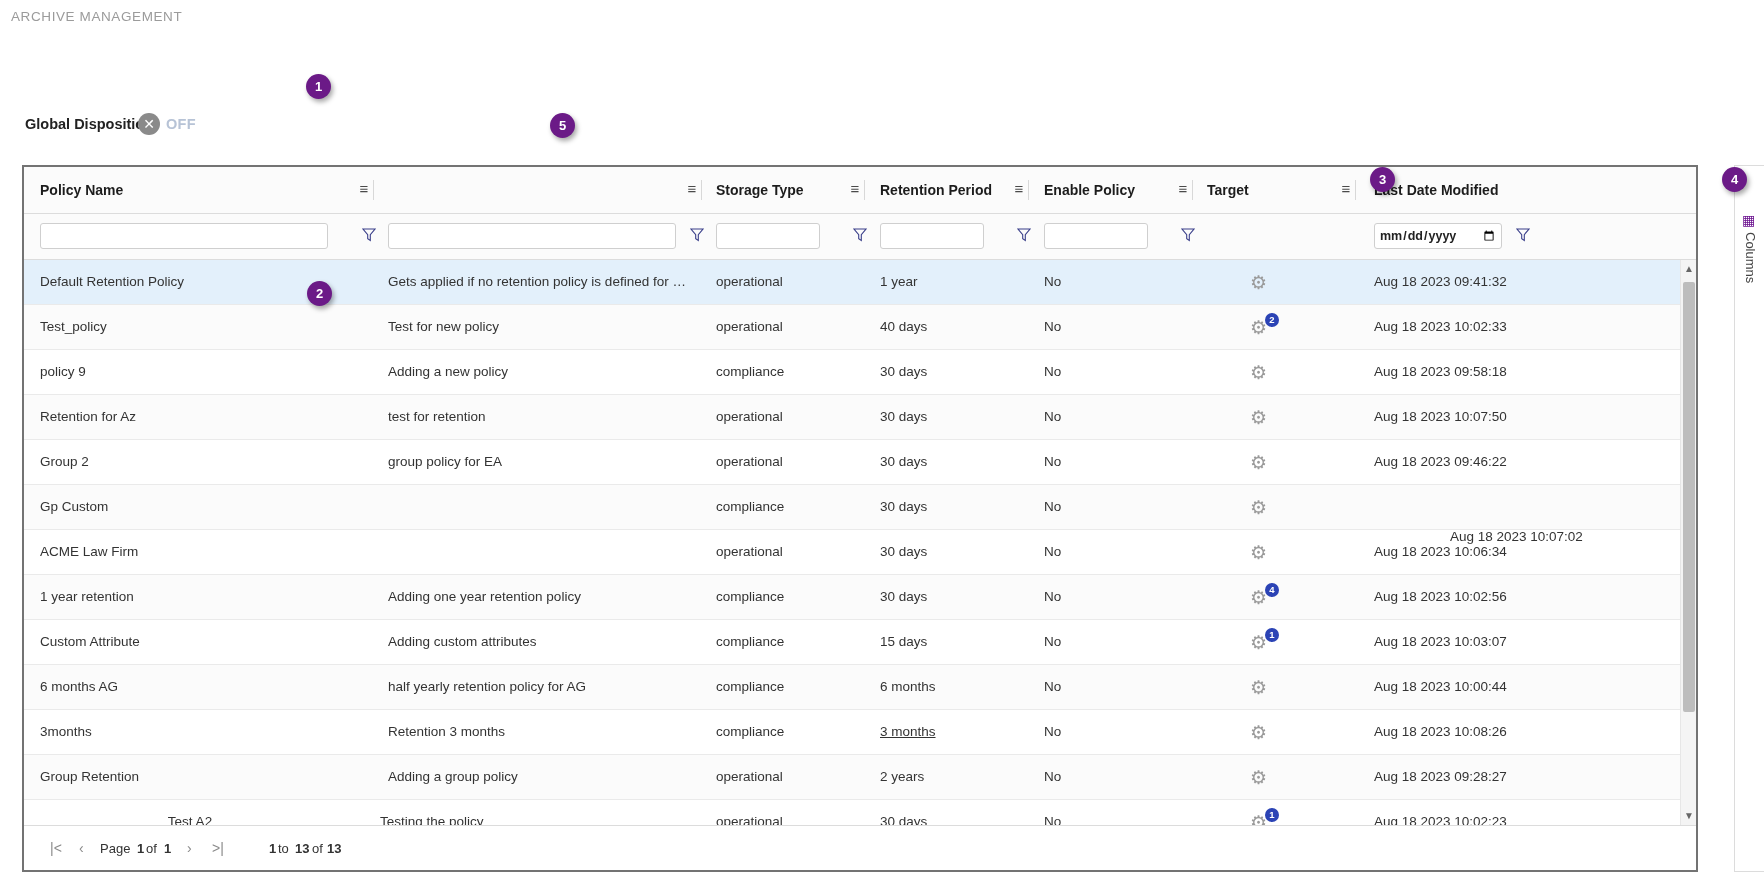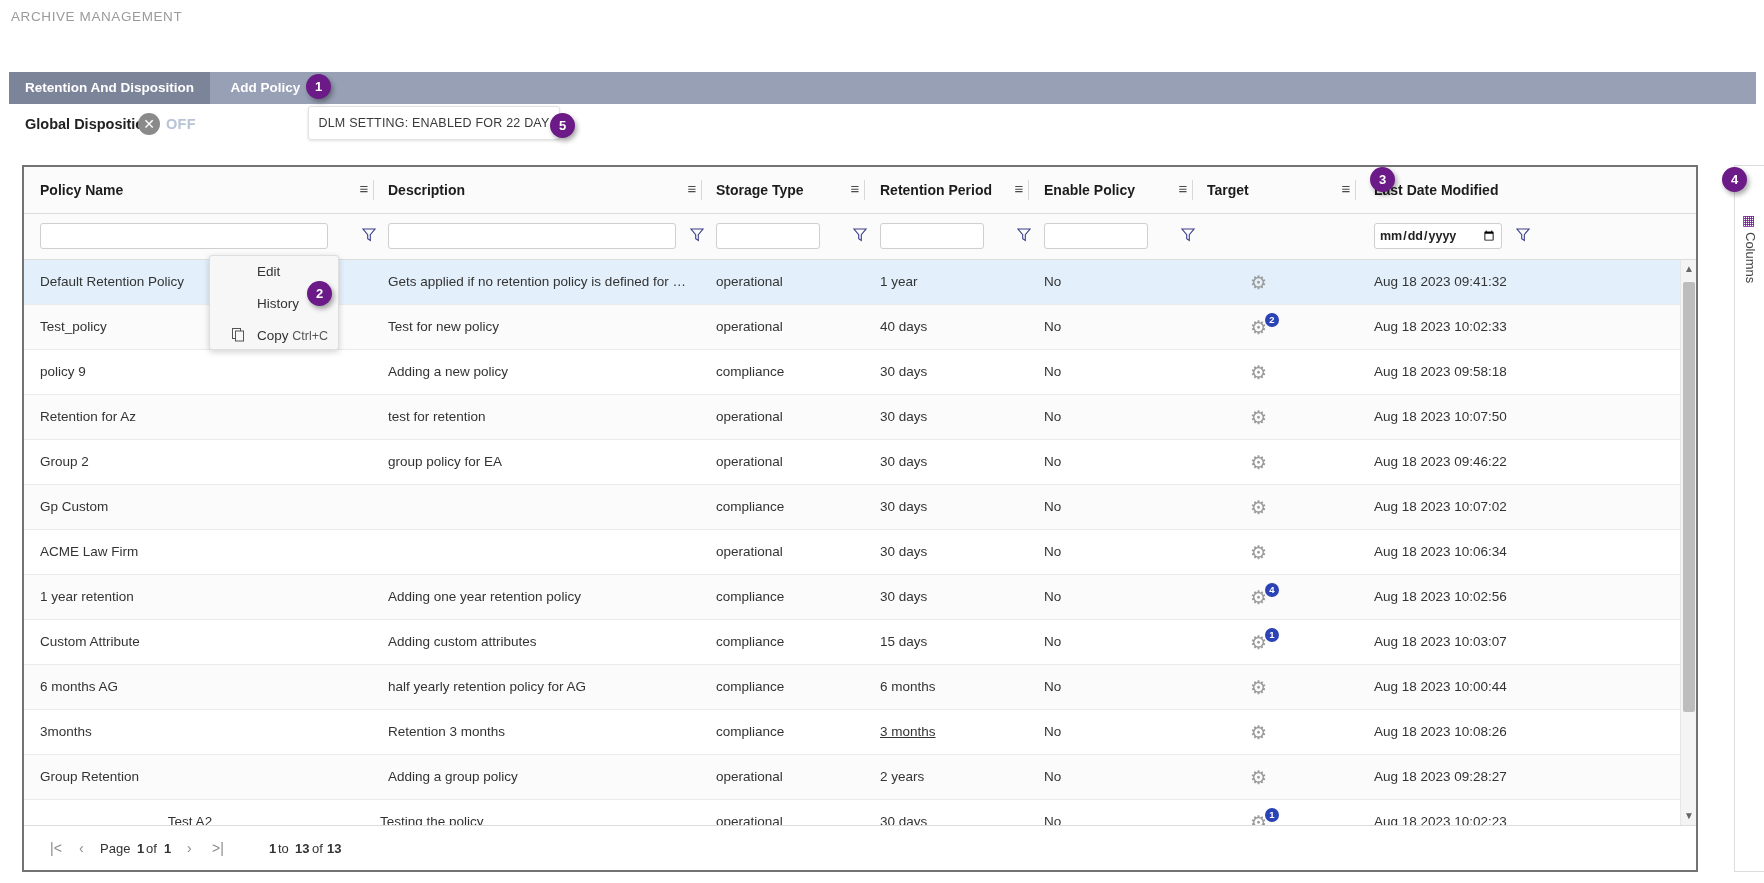--- a/index.html
+++ b/index.html
@@ -189,45 +189,35 @@
     box-shadow:2px 3px 5px rgba(0,0,0,.35);
   }
 </style>
 </head>
 <body>
 
 <div class="page">
 
   <div class="breadcrumb">ARCHIVE MANAGEMENT</div>
 
-  <div class="tabbar">
-    <div class="tab active">Retention And Disposition</div>
-    <div class="tab">Add Policy</div>
-  </div>
 
   <div class="gd-row">
     <div class="gd-label">Global Disposition:</div>
     <div class="gd-toggle">✕</div>
     <div class="gd-state">OFF</div>
-    <div class="dlm-box">
-      <div class="dlm-text">DLM SETTING: ENABLED FOR 22 DAY</div>
-    </div>
   </div>
 
   <div class="grid">
 
     <div class="grid-head" id="gridHead">
         <div class="hcell" style="left: 16px; width: 310px;">
           <span class="htext">Policy Name</span>
         </div>
         <div class="hmenu" style="left: 332px;">≡</div>
         <div class="hsep" style="left: 349px;"></div>
-        <div class="hcell" style="left: 364px; width: 300px;">
-          <span class="htext">Description</span>
-        </div>
         <div class="hmenu" style="left: 660px;">≡</div>
         <div class="hsep" style="left: 677px;"></div>
         <div class="hcell" style="left: 692px; width: 110px;">
           <span class="htext">Storage Type</span>
         </div>
         <div class="hmenu" style="left: 823px;">≡</div>
         <div class="hsep" style="left: 840px;"></div>
         <div class="hcell" style="left: 856px; width: 120px;">
           <span class="htext">Retention Period</span>
         </div>
@@ -334,21 +324,21 @@
         </div>
         <div class="row alt">
           <div class="cell" style="left: 16px; width: 300px;">Gp Custom</div>
           <div class="cell" style="left: 364px; width: 300px;"></div>
           <div class="cell" style="left: 692px; width: 150px;">compliance</div>
           <div class="cell" style="left: 856px; width: 150px;">30 days</div>
           <div class="cell" style="left: 1020px; width: 150px;">No</div>
           <div class="gear-wrap" style="left: 1226px;">
             <span class="gear">⚙</span>
           </div>
-          <div class="cell" style="left: 1350px; width: 210px;">Aug 18 2023 10:07:02</div>
+          <div class="cell" style="left: 1426px; width: 210px; margin-top: 30px;">Aug 18 2023 10:07:02</div>
         </div>
         <div class="row">
           <div class="cell" style="left: 16px; width: 300px;">ACME Law Firm</div>
           <div class="cell" style="left: 364px; width: 300px;"></div>
           <div class="cell" style="left: 692px; width: 150px;">operational</div>
           <div class="cell" style="left: 856px; width: 150px;">30 days</div>
           <div class="cell" style="left: 1020px; width: 150px;">No</div>
           <div class="gear-wrap" style="left: 1226px;">
             <span class="gear">⚙</span>
           </div>
@@ -447,28 +437,20 @@
       <div class="pg-text" style="left:288px;">of</div>
       <div class="pg-text" style="left:303px;font-weight:bold;">13</div>
     </div>
   </div>
 
   <div class="colpanel">
     <div class="cp-icon">▦</div>
     <div class="cp-label">Columns</div>
   </div>
 
-  <div class="ctxmenu" id="ctxMenu">
-      <div class="ctxitem"><span>Edit</span></div>
-      <div class="ctxitem"><span>History</span></div>
-      <div class="ctxitem"><span class="ci-icon"><svg width="13" height="14" viewBox="0 0 13 14">
-            <rect x="0.5" y="0.5" width="8" height="10" fill="none" stroke="#555"></rect>
-            <rect x="3.5" y="3" width="8" height="10" fill="#f7f7f7" stroke="#555"></rect>
-          </svg></span><span>Copy</span><span class="ci-short">Ctrl+C</span></div>
-    </div>
 
   <div id="callouts">
       <div class="callout" style="left: 306px; top: 74px;">1</div>
       <div class="callout" style="left: 307px; top: 281px;">2</div>
       <div class="callout" style="left: 1370px; top: 167px;">3</div>
       <div class="callout" style="left: 1722px; top: 167px;">4</div>
       <div class="callout" style="left: 550px; top: 113px;">5</div>
     </div>
 </div>
 

